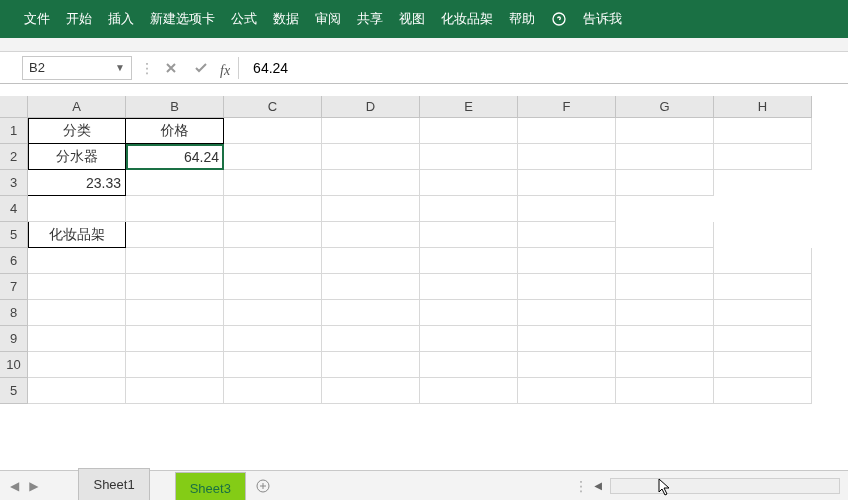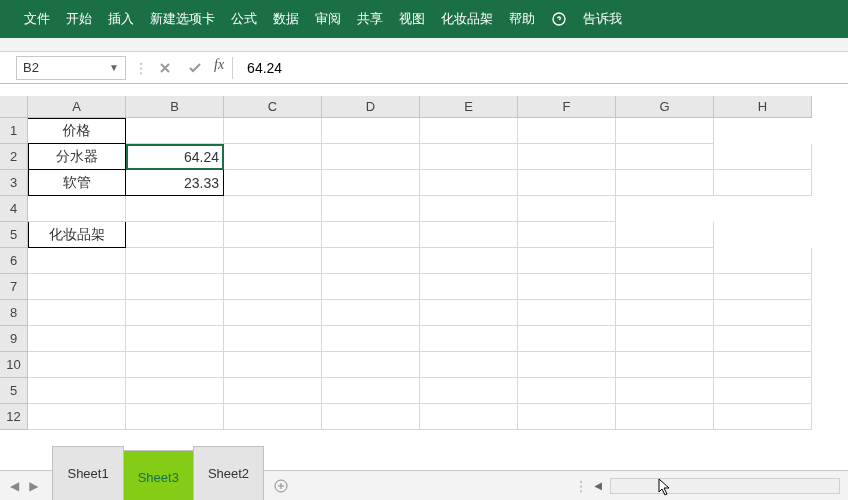--- a/index.html
+++ b/index.html
@@ -4,24 +4,24 @@
 <style>
 * { box-sizing: border-box; margin: 0; padding: 0; font-family: "Microsoft YaHei", Arial, sans-serif; }
 body { width: 848px; height: 500px; overflow: hidden; background: #fff; font-size: 13px; color: #333; }
 
 .ribbon { background: #1a7044; height: 38px; display: flex; align-items: center; padding: 0 16px; }
 .ribbon-tab { color: #fff; padding: 0 8px; height: 38px; display: flex; align-items: center; font-size: 13px; cursor: pointer; white-space: nowrap; }
 .ribbon-tab.icon-tab svg { width: 16px; height: 16px; }
 
 .toolbar-strip { height: 14px; background: #f3f3f3; border-bottom: 1px solid #d4d4d4; }
 
-.formula-bar { display: flex; align-items: center; height: 32px; background: #fff; border-bottom: 1px solid #c0c0c0; padding: 4px 16px; gap: 8px; }
+.formula-bar { display: flex; align-items: center; height: 32px; background: #fff; border-bottom: 1px solid #c0c0c0; padding: 4px 22px; gap: 8px; }
 .name-box { width: 110px; height: 24px; border: 1px solid #c8c8c8; display: flex; align-items: center; justify-content: space-between; padding: 0 6px; font-size: 13px; }
 .name-box .chev { color: #666; font-size: 10px; }
-.fx-group { display: flex; align-items: flex-start; gap: 8px; color: #888; }
+.fx-group { display: flex; align-items: flex-end; gap: 8px; color: #888; }
 .fx-btn { width: 22px; height: 22px; display: flex; align-items: center; justify-content: center; cursor: pointer; }
 .fx-label { font-style: italic; font-family: "Times New Roman", serif; color: #555; font-size: 14px; }
 .divider-v { width: 1px; height: 22px; background: #d0d0d0; }
 .formula-input { flex: 1; height: 24px; border: none; outline: none; font-size: 14px; padding: 0 6px; }
 
 .spacer-row { height: 12px; background: #fff; }
 
 .grid-wrap { position: relative; }
 .col-headers { display: flex; height: 22px; }
 .corner { width: 28px; height: 22px; background: #e8e8e8; border-right: 1px solid #c4c4c4; border-bottom: 1px solid #c4c4c4; }
@@ -35,21 +35,21 @@
 .cell.center { justify-content: center; }
 .cell.right { justify-content: flex-end; }
 .cell.selected { outline: 2px solid #1a7044; outline-offset: -2px; }
 .bl { border-left: 1px solid #000 !important; }
 .bt { border-top: 1px solid #000 !important; }
 
 .sheet-tabs { position: absolute; bottom: 0; left: 0; right: 0; height: 30px; background: #f3f3f3; border-top: 1px solid #c8c8c8; display: flex; align-items: center; }
 .tab-nav { display: flex; gap: 2px; padding: 0 6px; color: #888; }
 .tab-nav span { cursor: pointer; padding: 2px 4px; font-size: 12px; }
 .tabs { display: flex; height: 100%; align-items: flex-end; margin-left: 4px; }
-.tab { padding: 19px 14px; background: #e4e4e4; border: 1px solid #c0c0c0; border-bottom: none; font-size: 13px; cursor: pointer; margin-right: -1px; }
+.tab { padding: 8px 14px; background: #e4e4e4; border: 1px solid #c0c0c0; border-bottom: none; font-size: 13px; cursor: pointer; margin-right: -1px; margin-left: 26px; }
 .tab.active { background: #84cc16; color: #1a7044; border-bottom: 4px solid #15803d; position: relative; top: 8px; }
 .add-sheet { width: 24px; height: 24px; display: flex; align-items: center; justify-content: center; color: #888; cursor: pointer; margin-left: 6px; border: 1px solid transparent; border-radius: 2px; }
 .scroll-right { margin-left: auto; display: flex; align-items: center; gap: 4px; padding-right: 8px; }
 .dots-v { color: #aaa; font-size: 14px; letter-spacing: -2px; }
 .scroll-track { width: 230px; height: 16px; background: #efefef; border: 1px solid #d0d0d0; position: relative; }
 .scroll-arrow { width: 16px; height: 16px; display: flex; align-items: center; justify-content: center; font-size: 10px; color: #666; cursor: pointer; }
 
 .cursor { position: absolute; bottom: 4px; left: 658px; pointer-events: none; }
 </style>
 </head>
@@ -111,20 +111,21 @@
     <div class="col-h">C</div>
     <div class="col-h">D</div>
     <div class="col-h">E</div>
     <div class="col-h">F</div>
     <div class="col-h">G</div>
     <div class="col-h">H</div>
   </div>
 
   <div class="row">
       <div class="row-h">1</div>
+    <div class="cell bordered center bl bt">分类</div>
     <div class="cell bordered center bt">价格</div>
     <div class="cell"></div>
       <div class="cell"></div>
       <div class="cell"></div>
       <div class="cell"></div>
       <div class="cell"></div>
       <div class="cell"></div>
   </div>
   <div class="row">
       <div class="row-h">2</div>
@@ -132,21 +133,20 @@
     <div class="cell bordered right selected">64.24</div>
     <div class="cell"></div>
       <div class="cell"></div>
       <div class="cell"></div>
       <div class="cell"></div>
       <div class="cell"></div>
       <div class="cell"></div>
   </div>
   <div class="row">
       <div class="row-h">3</div>
-    <div class="cell bordered center bl">软管</div>
     <div class="cell bordered right">23.33</div>
     <div class="cell"></div>
       <div class="cell"></div>
       <div class="cell"></div>
       <div class="cell"></div>
       <div class="cell"></div>
       <div class="cell"></div>
   </div>
   <div class="row">
       <div class="row-h">4</div>
@@ -217,51 +217,39 @@
       <div class="cell"></div>
       <div class="cell"></div>
       <div class="cell"></div>
       <div class="cell"></div>
       <div class="cell"></div>
       <div class="cell"></div>
       <div class="cell"></div>
     </div>
   <div class="row">
       <div class="row-h">5</div>
-      <div class="cell"></div>
-      <div class="cell"></div>
-      <div class="cell"></div>
-      <div class="cell"></div>
-      <div class="cell"></div>
-      <div class="cell"></div>
-      <div class="cell"></div>
-      <div class="cell"></div>
-    </div>
-  <div class="row">
-      <div class="row-h">12</div>
       <div class="cell"></div>
       <div class="cell"></div>
       <div class="cell"></div>
       <div class="cell"></div>
       <div class="cell"></div>
       <div class="cell"></div>
       <div class="cell"></div>
       <div class="cell"></div>
     </div>
 </div>
 
 <div class="sheet-tabs">
   <div class="tab-nav">
     <span>◀</span>
     <span>▶</span>
   </div>
   <div class="tabs">
     <div class="tab">Sheet1</div>
     <div class="tab active">Sheet3</div>
-    <div class="tab">Sheet2</div>
   </div>
   <div class="add-sheet">
     <svg width="14" height="14" viewBox="0 0 14 14">
         <circle cx="7" cy="7" r="6" fill="none" stroke="#888" stroke-width="1"></circle>
         <path d="M7 4v6M4 7h6" stroke="#888" stroke-width="1"></path>
       </svg>
   </div>
   <div class="scroll-right">
     <span class="dots-v">⋮</span>
     <div class="scroll-arrow">◀</div>

